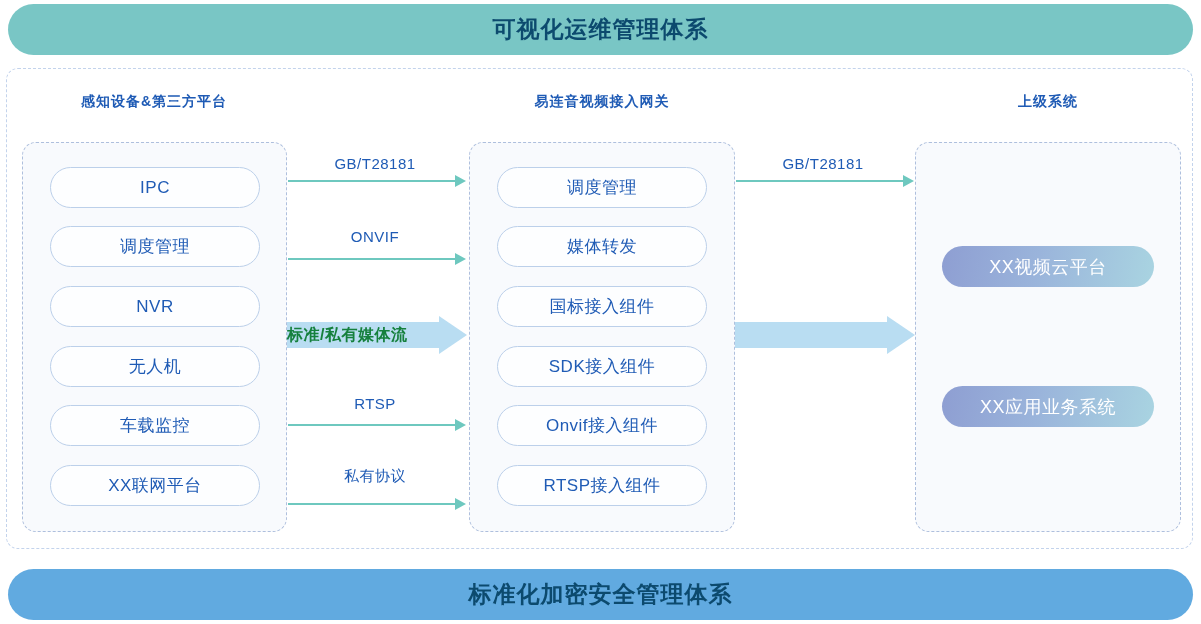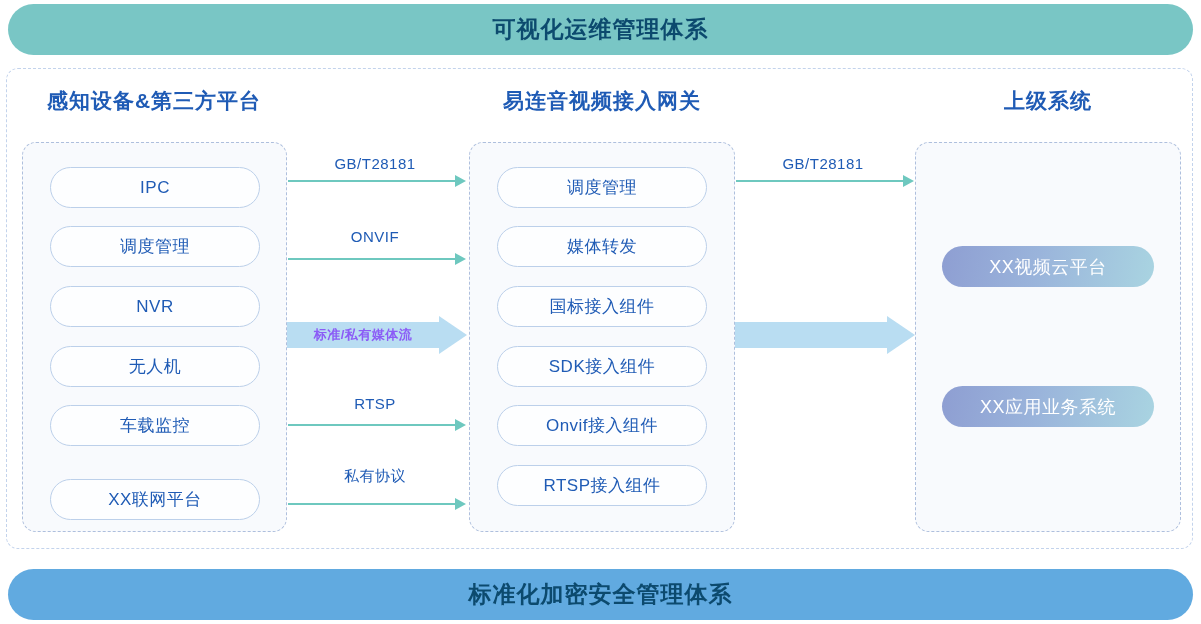--- a/index.html
+++ b/index.html
@@ -19,21 +19,21 @@
 
   
   .outer-frame{
     position:absolute;left:6px;top:68px;width:1187px;height:481px;
     border:1px dashed #c3d3ec;border-radius:12px;box-sizing:border-box;
   }
 
   
   .col-title{
     position:absolute;top:86px;height:30px;line-height:30px;
-    text-align:center;color:#1f5bb5;font-size:21px;font-weight:bold;
+    text-align:center;color:#1f5bb5;font-size:14px;font-weight:bold;
     letter-spacing:1px;
   }
   #title-left{left:18px;width:272px;}
   #title-mid{left:466px;width:272px;}
   #title-right{left:912px;width:272px;}
 
   
   .group-box{
     position:absolute;top:142px;height:390px;
     background:#f8fafd;border:1px dashed #aebfdd;border-radius:14px;
@@ -80,21 +80,21 @@
   .block-arrow .body{
     position:absolute;left:0;top:6px;height:26px;background:#b9ddf2;
   }
   .block-arrow .tip{
     position:absolute;top:0;width:0;height:0;
     border-top:19px solid transparent;border-bottom:19px solid transparent;
     border-left:28px solid #b9ddf2;
   }
   .block-arrow .blabel{
     position:absolute;left:0;top:0;height:38px;line-height:38px;
-    text-align:center;color:#8b5cf6;font-size:13px;font-weight:bold;
+    color:#15803d;font-size:16px;font-weight:bold;
     letter-spacing:0.5px;
   }
 </style>
 </head>
 <body>
 
 <div class="banner banner-top">
   <span>可视化运维管理体系</span>
 </div>
 
@@ -117,21 +117,21 @@
     </div>
   <div class="pill pill-plain" style="top:286px;">
     <span>NVR</span>
     </div>
   <div class="pill pill-plain" style="top:346px;">
     <span>无人机</span>
     </div>
   <div class="pill pill-plain" style="top:405px;">
     <span>车载监控</span>
     </div>
-  <div class="pill pill-plain" style="top:465px;margin-top:14px;">
+  <div class="pill pill-plain" style="top:465px;">
     <span>XX联网平台</span>
     </div>
 </div>
 
 <div class="col-mid">
   <div class="pill pill-plain" style="top:167px;align-items:center;">
     <span>调度管理</span>
     </div>
   <div class="pill pill-plain" style="top:226px;">
     <span>媒体转发</span>

